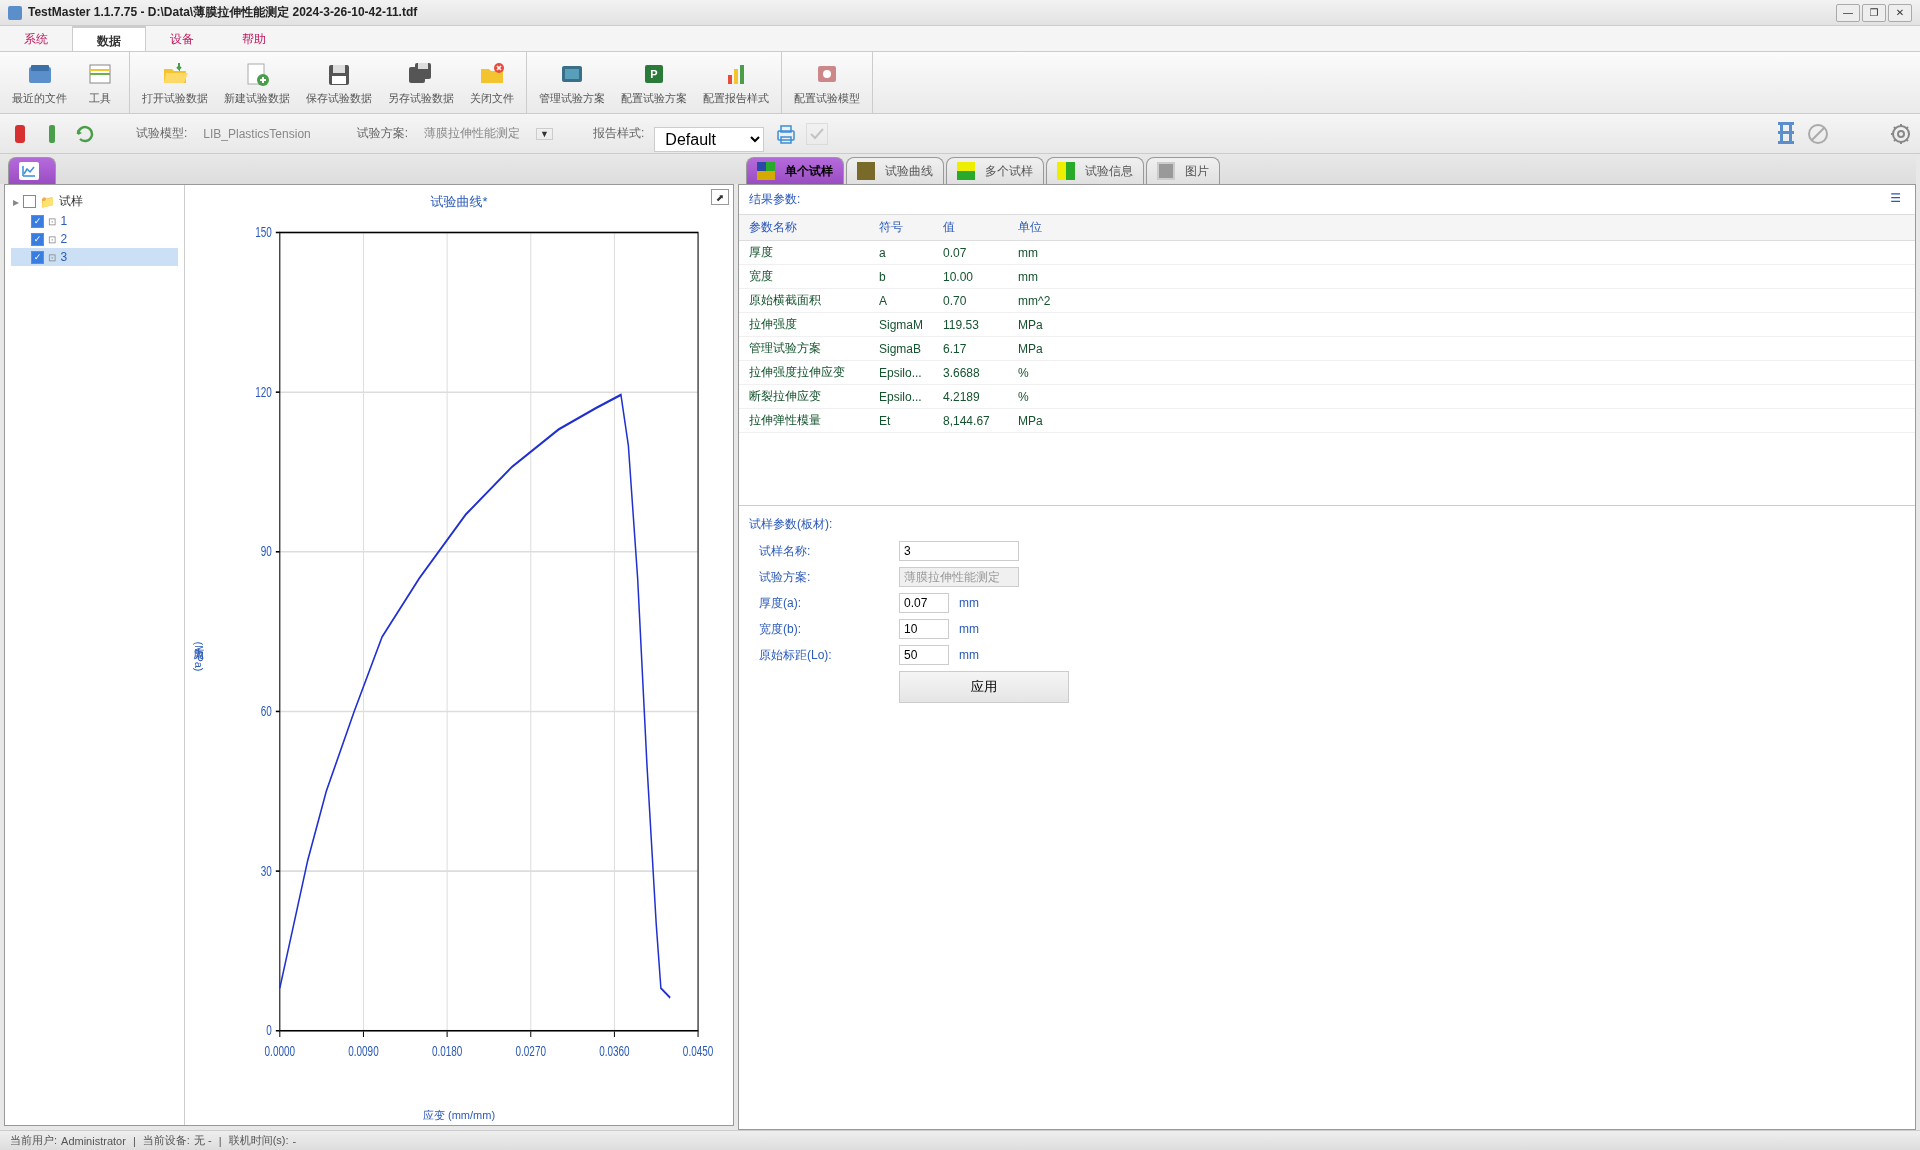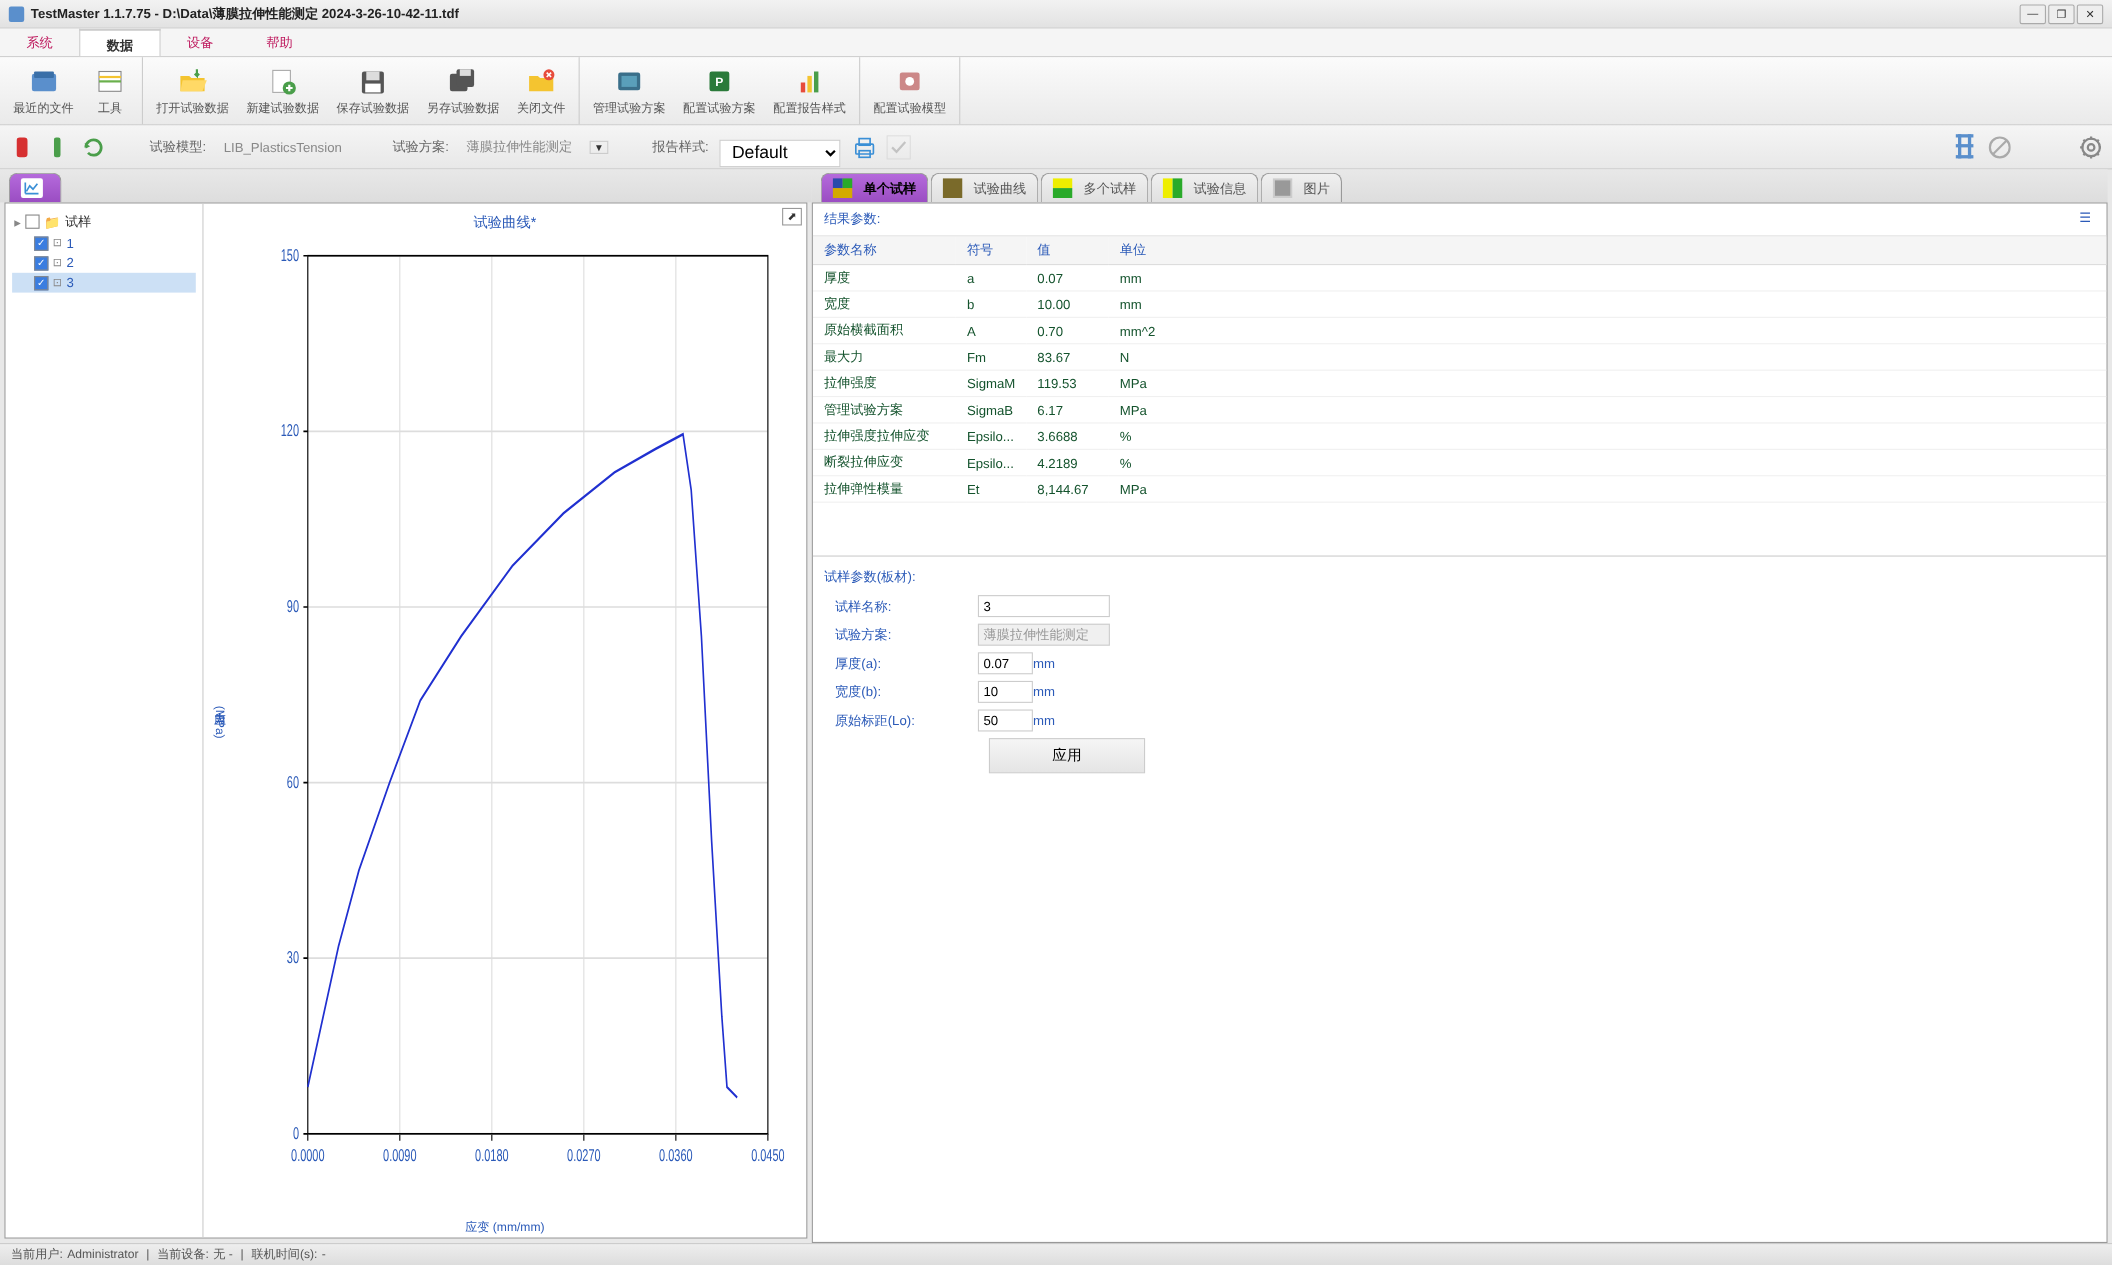--- a/index.html
+++ b/index.html
@@ -48,26 +48,26 @@
 .rtab:not(.active) { background: linear-gradient(#f0f0f0,#e0e0e0); color: #555; }
 .rtabicon { width: 18px; height: 18px; }
 .rightcontent { flex: 1; border: 1px solid #999; background: #fff; display: flex; flex-direction: column; position: relative; }
 .resultheader { padding: 6px 10px; color: #2b5ab8; border-bottom: 1px solid #ddd; display: flex; justify-content: space-between; }
 .menubtn { cursor: pointer; padding: 0 4px; }
 .resulttable { padding: 0; flex: 0 0 auto; height: 290px; overflow: auto; }
 table { width: 100%; border-collapse: collapse; font-size: 12px; }
 th { text-align: left; padding: 4px 10px; background: #f5f5f5; border-bottom: 1px solid #ddd; color: #2b5ab8; font-weight: normal; }
 td { padding: 3px 10px; color: #14532d; border-bottom: 1px solid #f0f0f0; }
 .sampleparams { border-top: 1px solid #ccc; padding: 10px; color: #2b5ab8; }
-.paramrow { display: flex; align-items: center; margin: 6px 0; }
+.paramrow { display: flex; align-items: center; margin: 6px 0; gap: 10px; }
 .paramlabel { width: 140px; color: #2b5ab8; padding-left: 10px; }
 .paraminput { width: 120px; border: 1px solid #ccc; padding: 2px 4px; font-size: 12px; }
 .paraminput[readonly] { background: #f0f0f0; color: #999; }
 .paramunit { color: #2b5ab8; }
-.applybtn { width: 142px; padding: 6px; background: linear-gradient(#f5f5f5,#e5e5e5); border: 1px solid #ccc; cursor: pointer; margin-left: 150px; }
+.applybtn { width: 170px; padding: 6px; background: linear-gradient(#f5f5f5,#e5e5e5); border: 1px solid #ccc; cursor: pointer; margin-left: 150px; }
 .statusbar { height: 20px; background: linear-gradient(#eee,#ddd); display: flex; align-items: center; padding: 0 10px; font-size: 11px; color: #555; gap: 4px; border-top: 1px solid #ccc; }
 </style>
 </head>
 <body>
 
 <div class="titlebar">
   <div class="appicon"></div>
   <div class="title">TestMaster 1.1.7.75 - D:\Data\薄膜拉伸性能测定 2024-3-26-10-42-11.tdf</div>
   <div class="winbtns">
     <div class="winbtn">—</div>
@@ -419,26 +419,20 @@
                 <td>10.00</td>
                 <td>mm</td>
               </tr>
               <tr>
                 <td>原始横截面积</td>
                 <td>A</td>
                 <td>0.70</td>
                 <td>mm^2</td>
               </tr>
               <tr>
-                <td>最大力</td>
-                <td>Fm</td>
-                <td>83.67</td>
-                <td>N</td>
-              </tr>
-              <tr>
                 <td>拉伸强度</td>
                 <td>SigmaM</td>
                 <td>119.53</td>
                 <td>MPa</td>
               </tr>
               <tr>
                 <td>管理试验方案</td>
                 <td>SigmaB</td>
                 <td>6.17</td>
                 <td>MPa</td>

